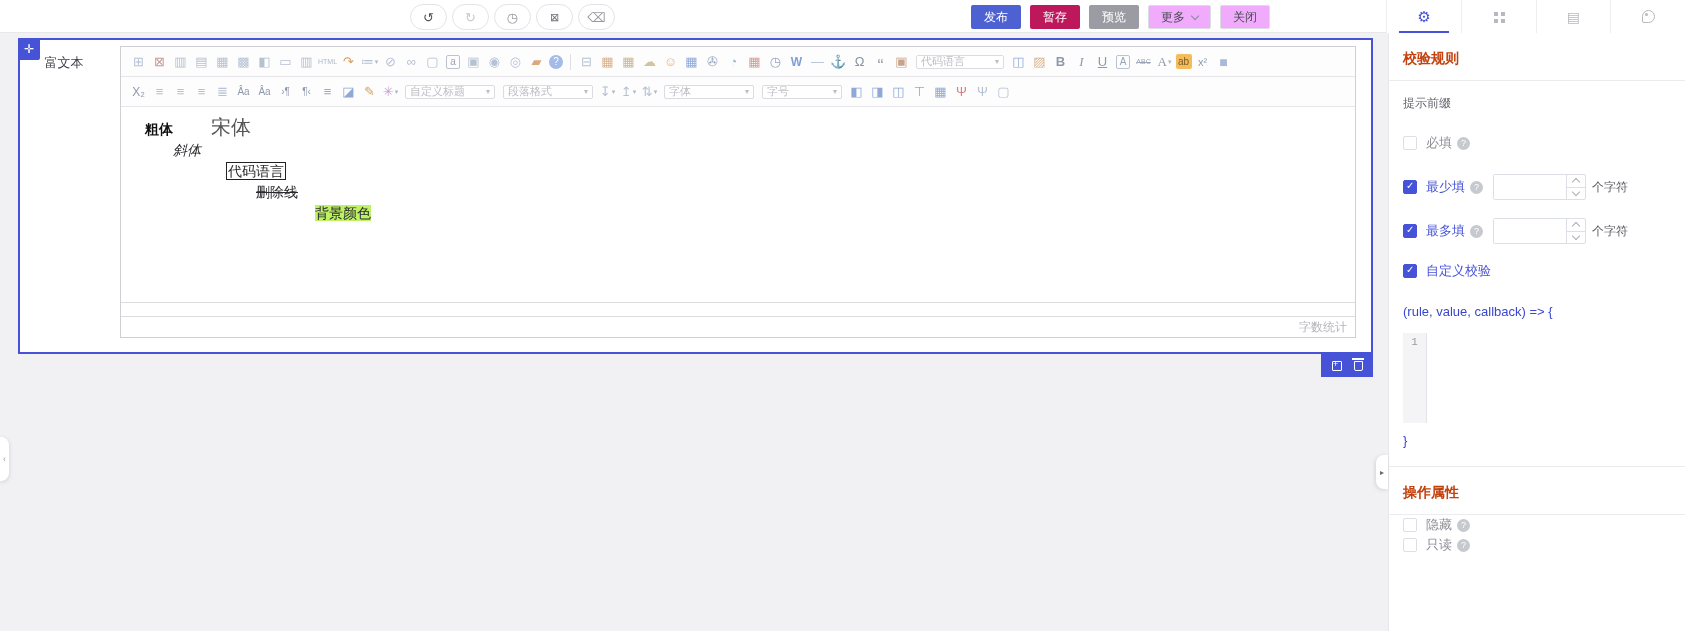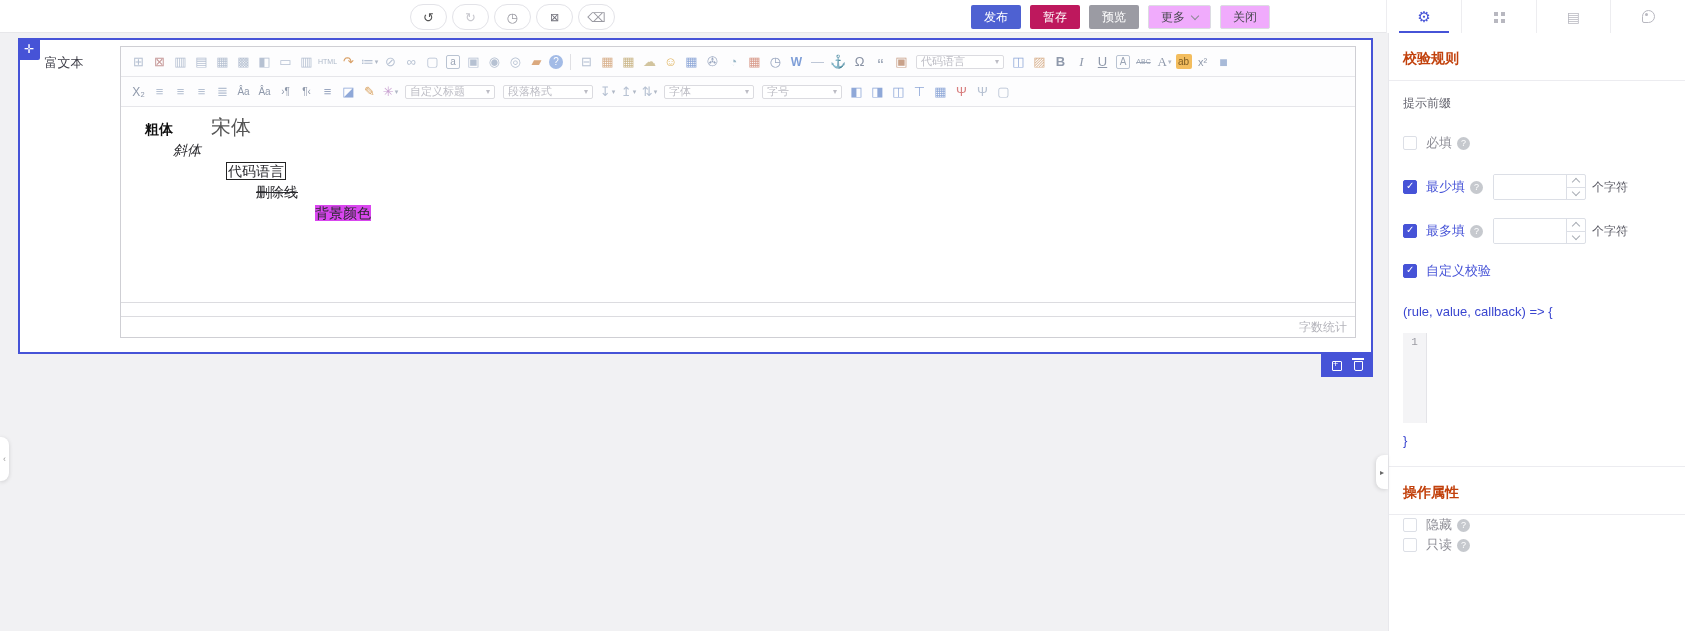--- a/index.html
+++ b/index.html
@@ -90,21 +90,21 @@
   
   .rt-content { flex:1; padding:10px 14px; overflow:hidden; cursor:text; }
   .rt-line { line-height:21px; font-size:14px; color:#2a2a2e; }
   .seg.bold{font-weight:bold;color:#111}
   .seg.songti{font-family:"Liberation Serif","DejaVu Serif",serif;font-size:20px;color:#555}
   .seg.italic{font-style:italic}
   .seg.underline{text-decoration:underline}
   .seg.bordered{border:1px solid #222;padding:0 1px}
   .seg.strike{text-decoration:line-through}
   .seg.redtext{color:#e53333}
-  .seg.bgorange{background:#d946ef}
+  .seg.bgorange{background:#bef264}
   .elempath { height:14px; flex:none; border-top:1px solid #dcdce0; }
   .wordbar { height:21px; flex:none; border-top:1px solid #dcdce0; text-align:right;
     padding-right:8px; font-size:12px; color:#b3b3ba; line-height:20px; }
   .action-bar { position:absolute; right:-2px; bottom:-25px; width:52px; height:23px;
     background:#4653d7; display:flex; align-items:center; justify-content:center;
     gap:12px; }
   .ic-dup { width:10px; height:10px; border:1.5px solid #fff; border-radius:1px;
     position:relative; cursor:pointer; }
   .ic-dup::after{content:"+";position:absolute;left:0.5px;top:-2.5px;color:#fff;font-size:9px}
   .ic-trash { width:9px; height:10px; border:1.5px solid #fff; border-top-width:1px;

